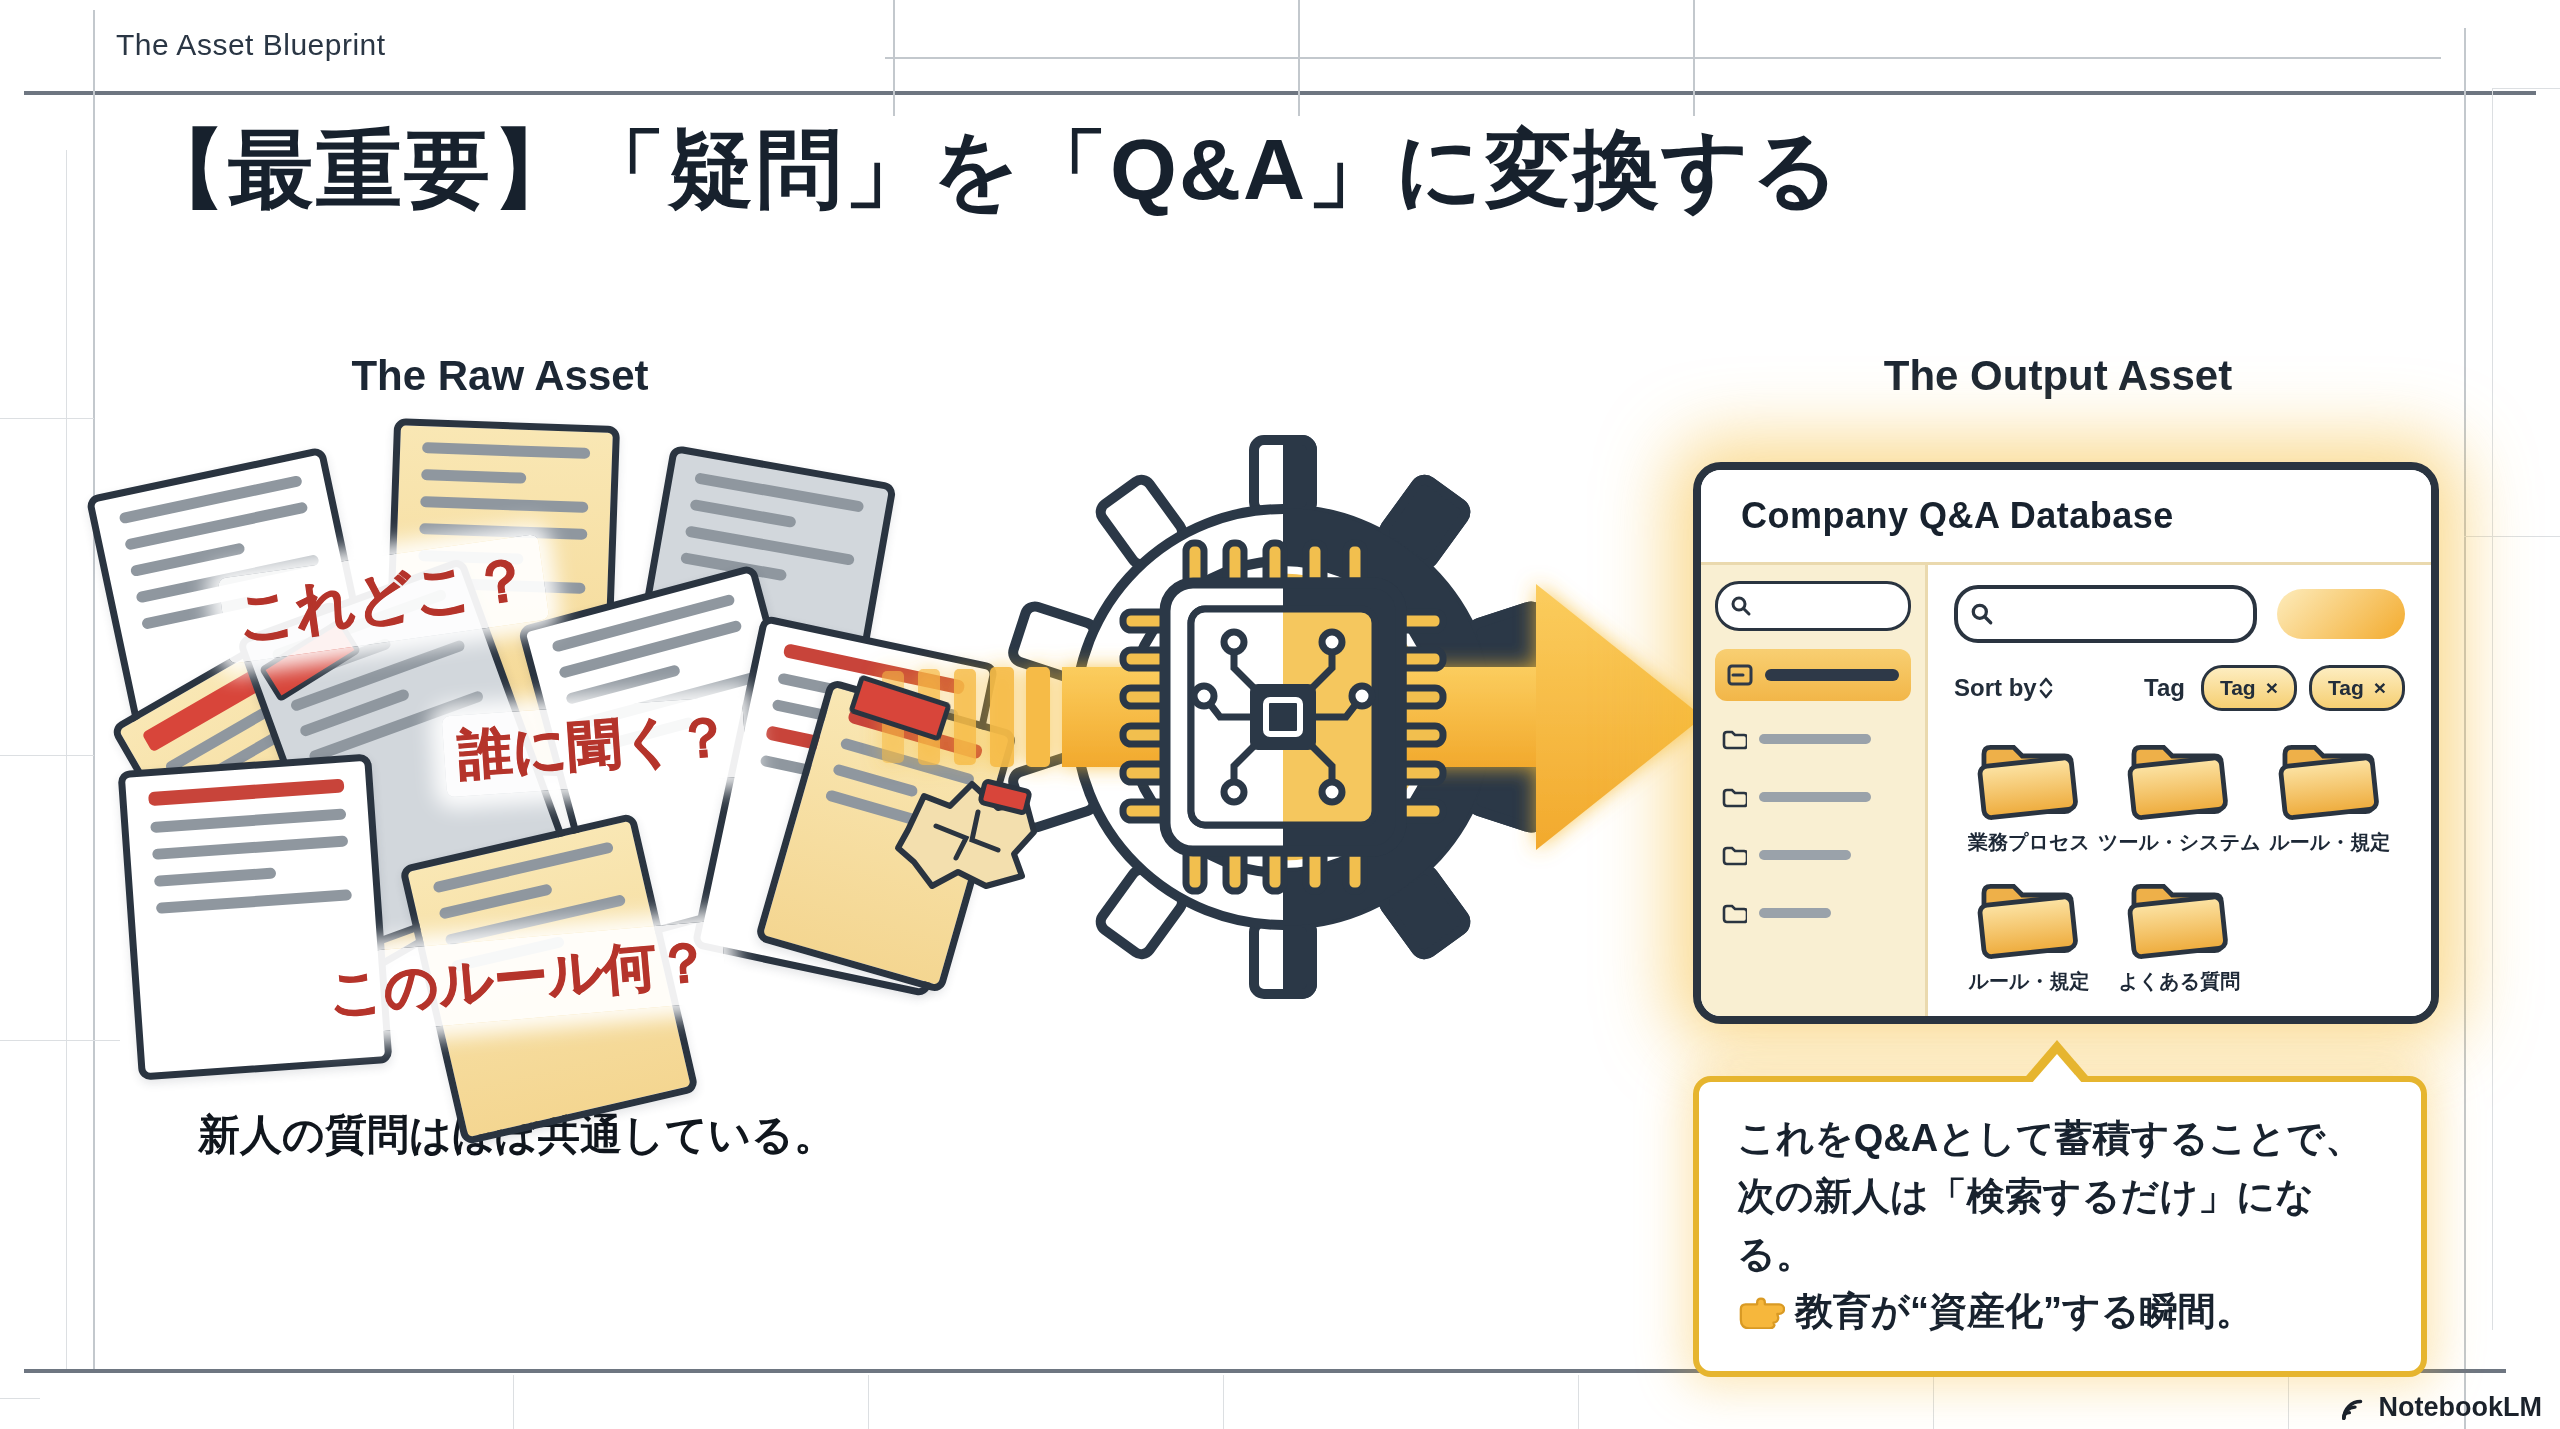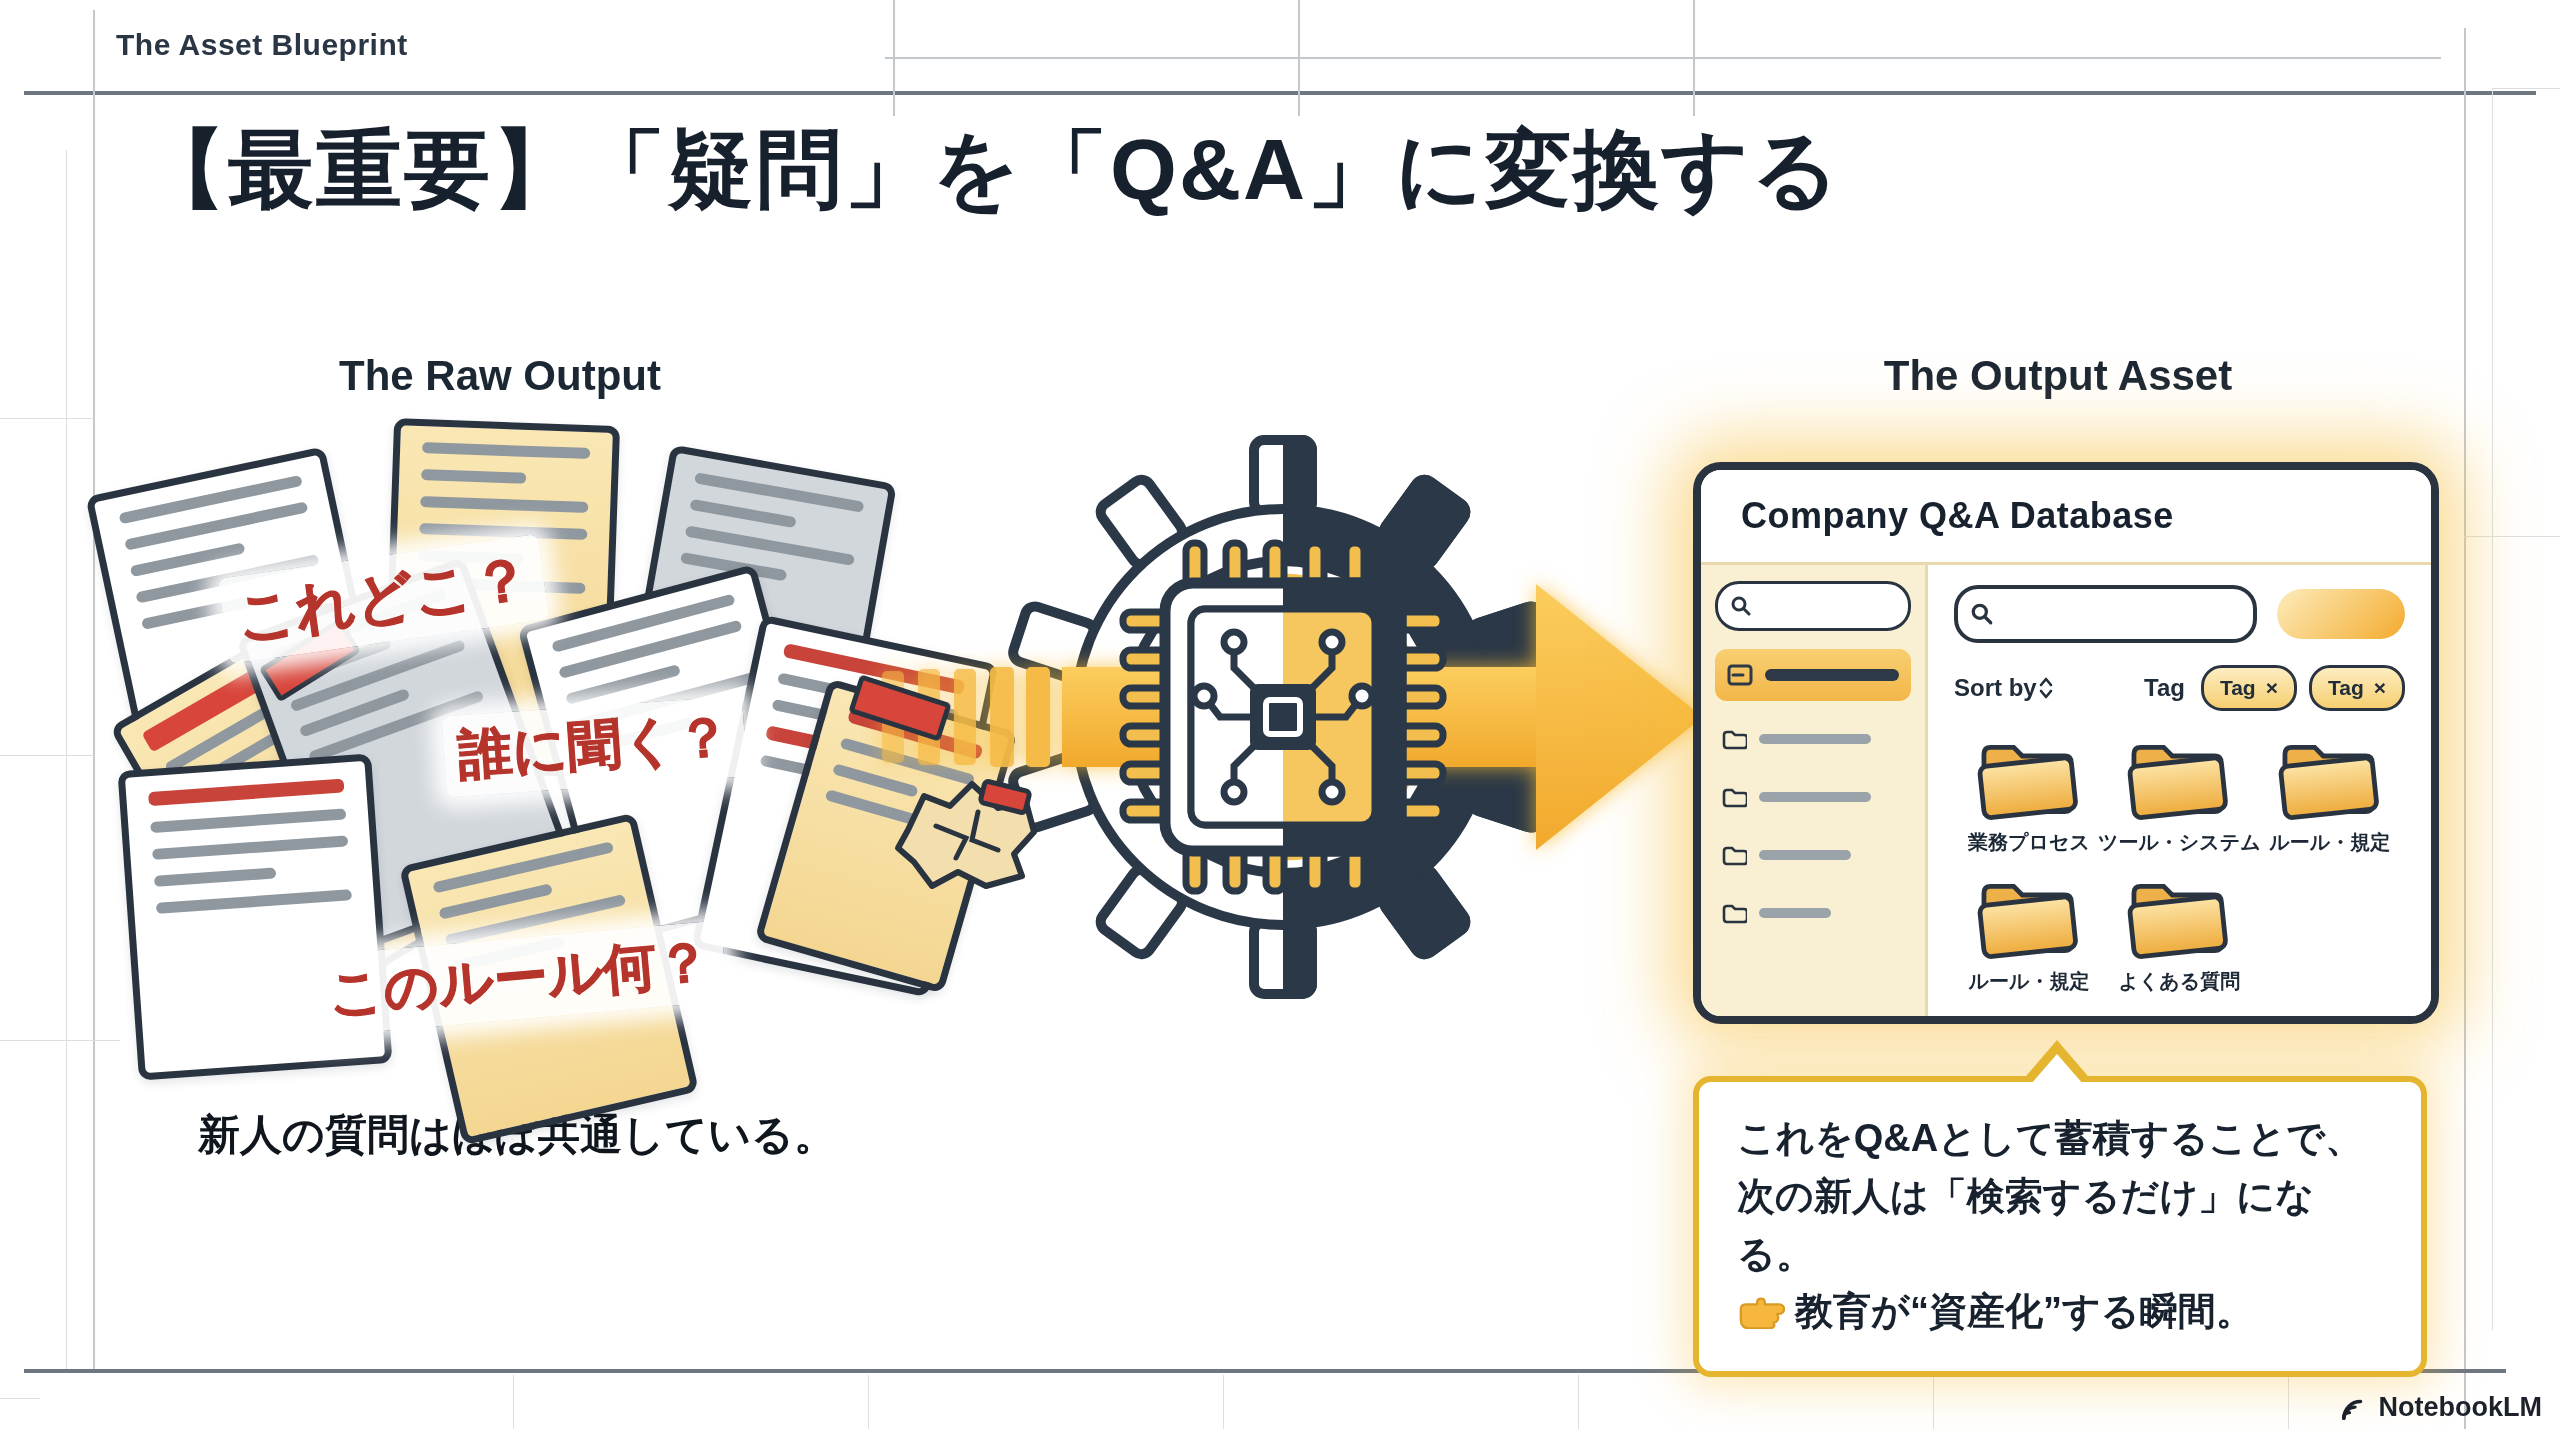--- a/index.html
+++ b/index.html
@@ -5,21 +5,21 @@
   html,body{margin:0;padding:0;background:#fff;}
   body{font-family:"Liberation Sans","DejaVu Sans",sans-serif;color:#1d2735;}
   .stage{position:relative;width:2560px;height:1429px;background:#ffffff;overflow:hidden;}
 
   
   .fl{position:absolute;background:#c3c8cd;}
   .fl.strong{background:#6e7681;}
   .fl.faint{background:#dcdfe2;}
 
   
-  .eyebrow{position:absolute;left:116px;top:28px;font-size:30px;font-weight:700;color:#2a3644;letter-spacing:.5px;text-align:right;}
+  .eyebrow{position:absolute;left:116px;top:28px;font-size:30px;font-weight:400;color:#2a3644;letter-spacing:.5px;text-align:right;}
   .main-title{position:absolute;left:140px;top:112px;font-size:86px;font-weight:900;color:#17212d;letter-spacing:2px;white-space:nowrap;}
 
   .col-heading{position:absolute;font-size:42px;font-weight:800;color:#1c2734;text-align:center;}
 
   
   .doc{position:absolute;border:7px solid #2a3440;border-radius:12px;background:#fff;z-index:1;box-shadow:0 4px 10px rgba(40,52,64,.12);}
   .doc.cream{background:linear-gradient(180deg,#f9e7b4,#f4d691);}
   .doc.gray{background:#d2d7dc;}
   .doc .ln{display:block;height:11px;border-radius:6px;background:#8f979f;margin:16px 22px;}
   .doc .ln.s{margin-right:40%;}
@@ -114,21 +114,21 @@
   <div class="fl faint" style="left:868px;top:1375px;width:1px;height:54px;"></div>
   <div class="fl faint" style="left:1223px;top:1375px;width:1px;height:54px;"></div>
   <div class="fl faint" style="left:1578px;top:1375px;width:1px;height:54px;"></div>
   <div class="fl faint" style="left:1933px;top:1375px;width:1px;height:54px;"></div>
   <div class="fl faint" style="left:2288px;top:1375px;width:1px;height:54px;"></div>
   <div class="fl faint" style="left:0;top:1398px;width:40px;height:1px;"></div>
 
   <div class="eyebrow">The Asset Blueprint</div>
   <div class="main-title">【最重要】「疑問」を「Q&amp;A」に変換する</div>
 
-  <div class="col-heading" style="left:150px;top:352px;width:700px;">The Raw Output</div>
+  <div class="col-heading" style="left:150px;top:352px;width:700px;">The Raw Asset</div>
   <div class="col-heading" style="left:1693px;top:352px;width:730px;">The Output Asset</div>
 
   <div class="doc" style="left:118px;top:468px;width:230px;height:325px;transform:rotate(-12deg)">
     <i class="ln"></i>
       <i class="ln"></i>
       <i class="ln s"></i>
       <i class="ln"></i>
       <i class="ln s"></i>
   </div>
   <div class="doc cream" style="left:388px;top:422px;width:212px;height:338px;transform:rotate(2deg)">

